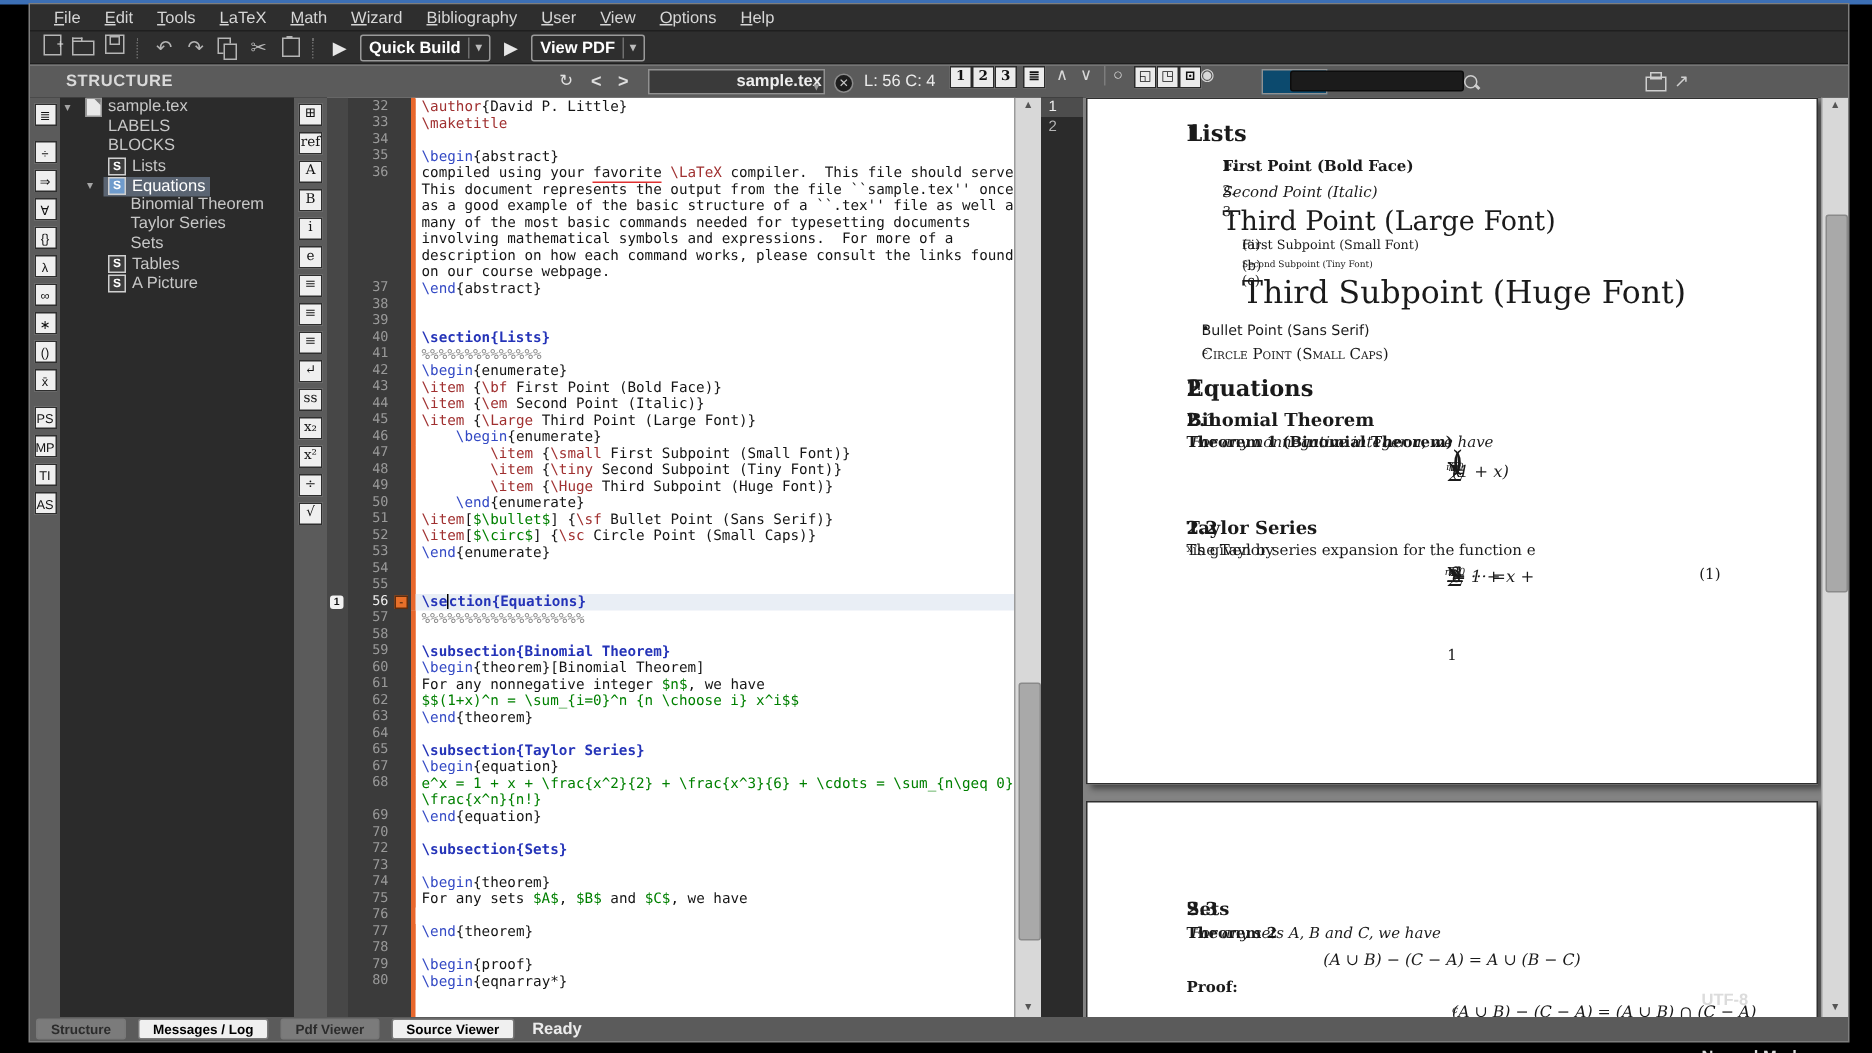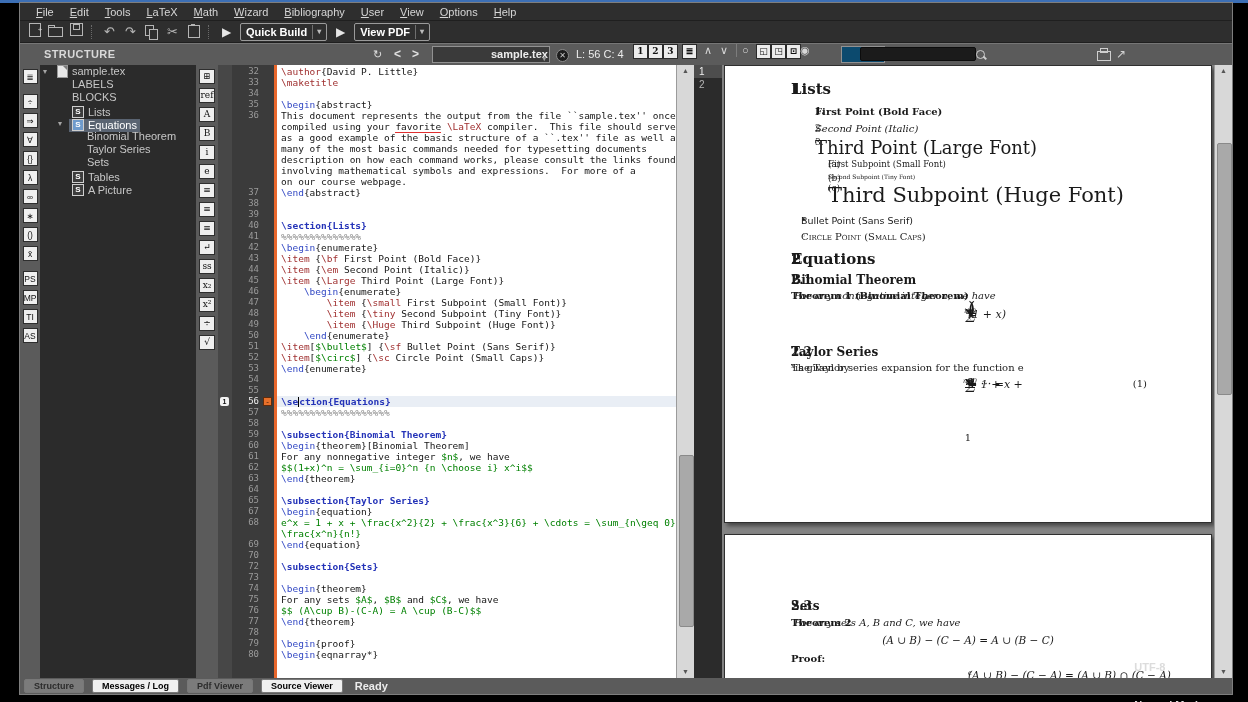--- a/index.html
+++ b/index.html
@@ -368,26 +368,26 @@
               <div class="ed-row"><span class="tk-kw">\begin</span><span class="tk-txt">{abstract}</span></div>
             </div>
           </div>
           <div class="ed-line">
             <div class="ed-gut">
               <div class="ed-bm"></div>
               <div class="ed-num">36</div>
               <div class="ed-fold"></div>
             </div>
             <div class="ed-text">
+              <div class="ed-row"><span class="tk-txt">compiled using your </span><span class="tk-err">favorite</span><span class="tk-txt"> </span><span class="tk-cmd">\LaTeX</span><span class="tk-txt"> compiler.  This file should serve</span></div>
               <div class="ed-row"><span class="tk-txt">This document represents the output from the file ``sample.tex'' once</span></div>
-              <div class="ed-row"><span class="tk-txt">compiled using your </span><span class="tk-err">favorite</span><span class="tk-txt"> </span><span class="tk-cmd">\LaTeX</span><span class="tk-txt"> compiler.  This file should serve</span></div>
               <div class="ed-row"><span class="tk-txt">as a good example of the basic structure of a ``.tex'' file as well as</span></div>
               <div class="ed-row"><span class="tk-txt">many of the most basic commands needed for typesetting documents</span></div>
+              <div class="ed-row"><span class="tk-txt">involving mathematical symbols and expressions.  For more of a</span></div>
               <div class="ed-row"><span class="tk-txt">description on how each command works, please consult the links found</span></div>
-              <div class="ed-row"><span class="tk-txt">involving mathematical symbols and expressions.  For more of a</span></div>
               <div class="ed-row"><span class="tk-txt">on our course </span><span class="tk-err">webpage</span><span class="tk-txt">.</span></div>
             </div>
           </div>
           <div class="ed-line">
             <div class="ed-gut">
               <div class="ed-bm"></div>
               <div class="ed-num">37</div>
               <div class="ed-fold"></div>
             </div>
             <div class="ed-text">
@@ -757,23 +757,20 @@
             </div>
             <div class="ed-text">
               <div class="ed-row"><span class="tk-txt">For any sets </span><span class="tk-math">$A$</span><span class="tk-txt">, </span><span class="tk-math">$B$</span><span class="tk-txt"> and </span><span class="tk-math">$C$</span><span class="tk-txt">, we have</span></div>
             </div>
           </div>
           <div class="ed-line">
             <div class="ed-gut">
               <div class="ed-bm"></div>
               <div class="ed-num">76</div>
               <div class="ed-fold"></div>
-            </div>
-            <div class="ed-text">
-              <div class="ed-row"><span class="tk-math">$$ (A\cup B)-(C-A) = A \cup (B-C)$$</span></div>
             </div>
           </div>
           <div class="ed-line">
             <div class="ed-gut">
               <div class="ed-bm"></div>
               <div class="ed-num">77</div>
               <div class="ed-fold"></div>
             </div>
             <div class="ed-text">
               <div class="ed-row"><span class="tk-kw">\end</span><span class="tk-txt">{theorem}</span></div>

